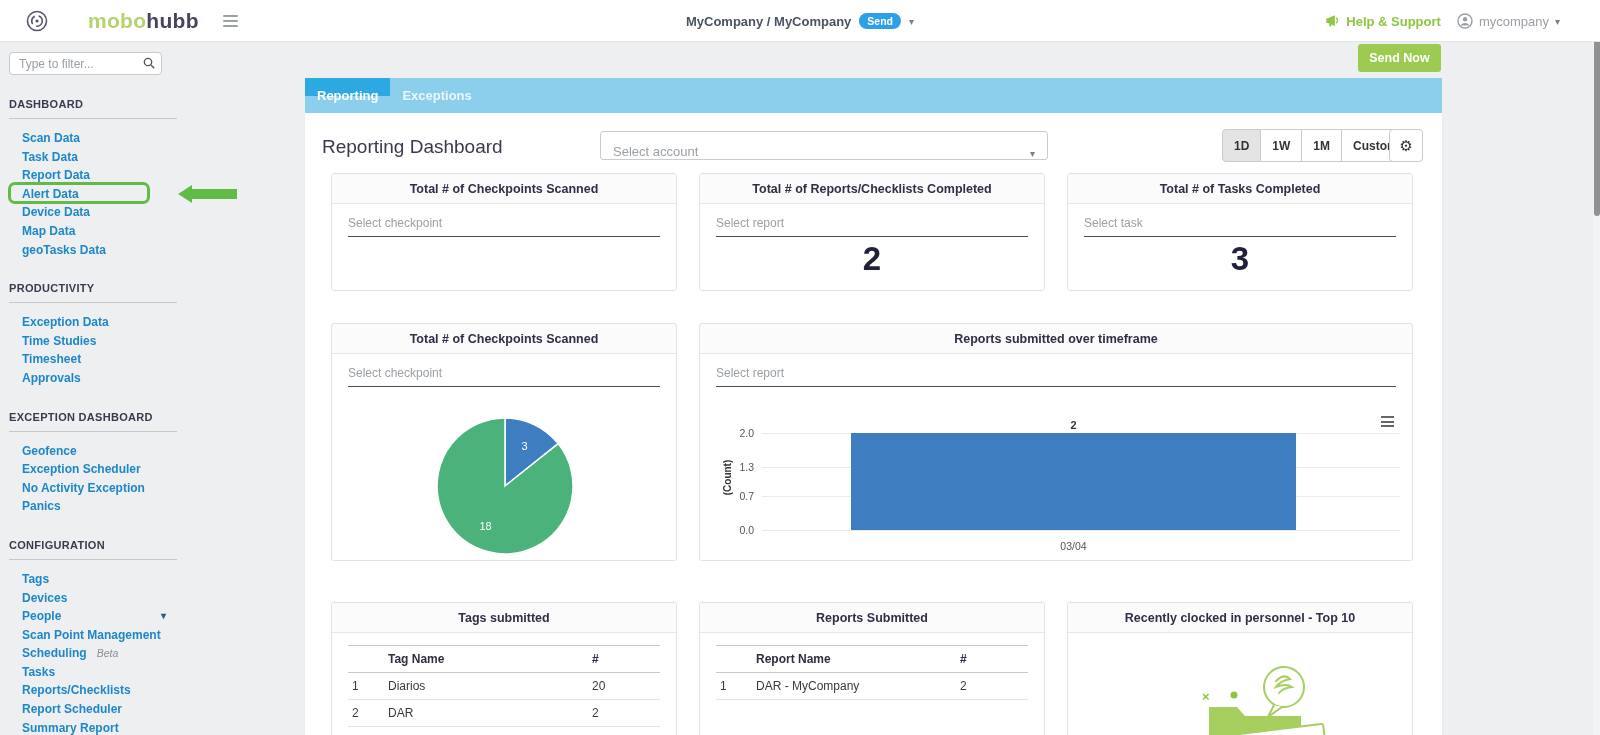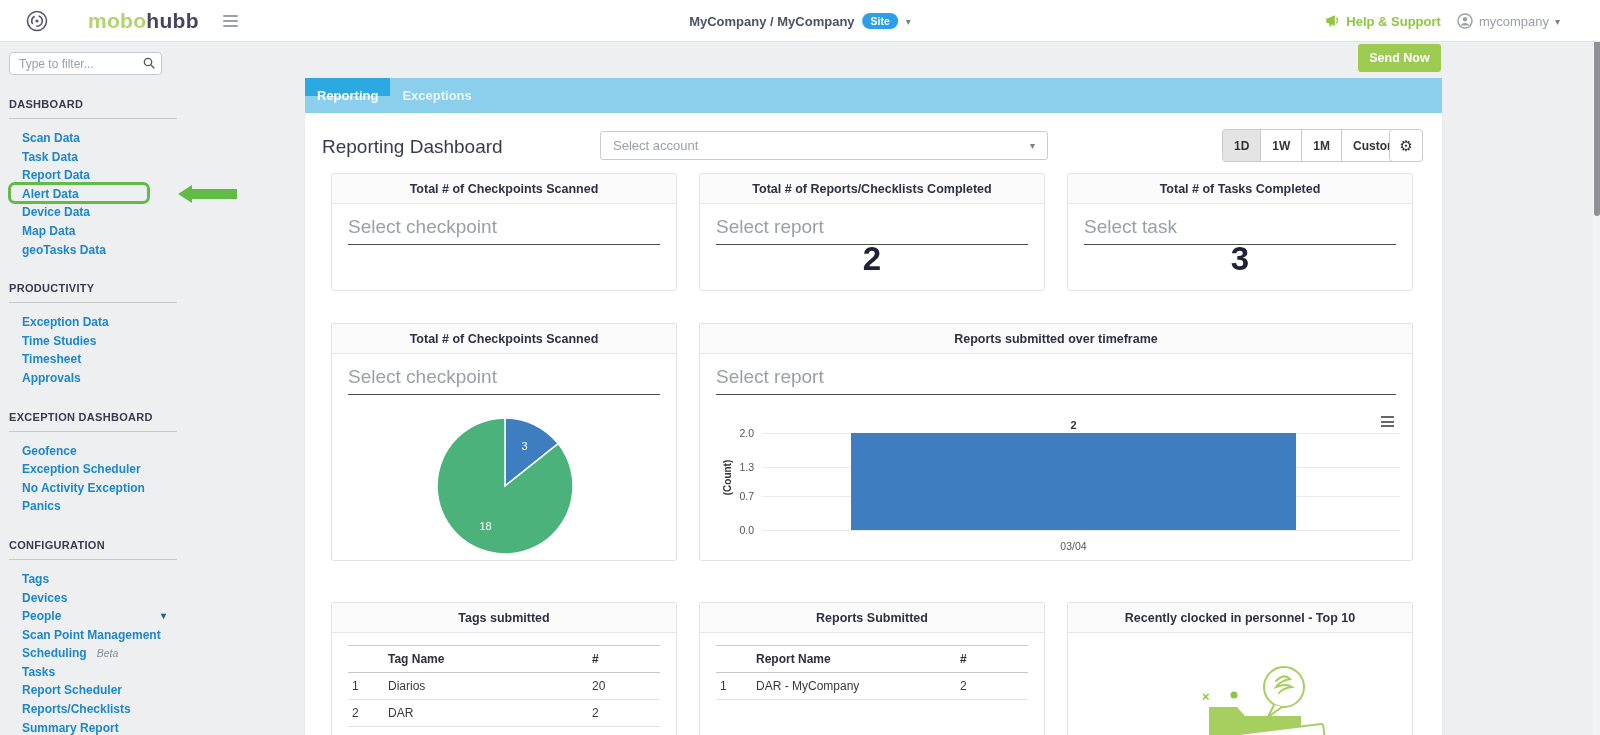--- a/index.html
+++ b/index.html
@@ -56,35 +56,35 @@
   .tabbar { position:absolute; left:305px; top:78px; width:1137px; height:35px; background:#8ccfec; display:flex; }
   .tab { height:18px; line-height:35px; padding:0 12px; font-size:13px; font-weight:700;
          color:#e9f7fd; cursor:pointer; }
   .tab.active { background:#2ba9e0; color:#fff; }
   
   .panel { position:absolute; left:305px; top:113px; width:1137px; height:622px; background:#fff;
            box-shadow:0 1px 2px rgba(0,0,0,.06); overflow:hidden; }
   .page-title { position:absolute; left:17px; top:23px; font-size:19px; color:#3a3a4e; }
   .account-select { position:absolute; left:295px; top:18px; width:448px; height:29px;
                     border:1px solid #c9cbcd; border-radius:3px; background:#fff; display:flex;
-                    align-items:center; padding:0 12px; cursor:pointer; }
+                    align-items:flex-end; padding:0 12px; cursor:pointer; }
   .account-select .ph { font-size:13px; color:#9aa0a6; flex:1; }
   .time-group { position:absolute; left:917px; top:16px; display:flex; height:27px; }
   .tbtn { border:1px solid #c9cbcd; border-left-width:0; background:#fff; font-size:12px; font-weight:700;
           color:#333; padding:0 11px; cursor:pointer; font-family:inherit; height:33px; }
   .tbtn:first-child { border-left-width:1px; border-radius:4px 0 0 4px; }
   .tbtn:last-child { border-radius:0 4px 4px 0; }
   .tbtn.active { background:#e4e4e4; }
   .gear-btn { position:absolute; left:1084px; top:16px; width:34px; height:33px; border:1px solid #c9cbcd;
               border-radius:4px; background:#fff; font-size:15px; color:#333; cursor:pointer; }
   
   .card { position:absolute; background:#fff; border:1px solid #e0e2e4; border-radius:3px; }
   .card-header { height:30px; line-height:30px; text-align:center; font-size:12.5px; font-weight:700;
                  color:#2f2f45; border-bottom:1px solid #e6e8ea; background:#fbfbfb; border-radius:3px 3px 0 0; }
-  .select-row { position:absolute; left:16px; right:16px; top:42px; font-size:19px; color:#9aa0a6;
+  .select-row { position:absolute; left:16px; right:16px; top:42px; font-size:12px; color:#9aa0a6;
                 border-bottom:1px solid #4f4f4f; padding-bottom:6px; cursor:pointer; }
   .stat-card { width:346px; height:118px; top:60px; }
   .stat-value { position:absolute; left:0; right:0; top:66px; text-align:center; font-size:33px;
                 font-weight:700; color:#21213a; }
   .chart-card { top:210px; height:238px; }
   .pie-svg { position:absolute; left:0; top:78px; width:346px; height:158px; }
   .bar-region { position:absolute; left:0; right:0; top:64px; height:172px; }
   .gridline { position:absolute; left:62px; right:12px; height:1px; background:#e9eaeb; }
   .tick-label { position:absolute; left:18px; width:36px; text-align:right; font-size:10.5px; color:#555; }
   .bar-rect { position:absolute; }
@@ -118,21 +118,21 @@
     </svg>
     <span class="logo-text"><span class="logo-mobo">mobo</span><span class="logo-hubb">hubb</span></span>
   </div>
   <div class="top-burger">
       <i></i>
       <i></i>
       <i></i>
     </div>
   <div class="company">
     <span class="company-label">MyCompany / MyCompany</span>
-    <span class="badge-site">Site</span>
+    <span class="badge-site">Send</span>
     <span class="caret">▾</span>
   </div>
   <div class="header-right">
     <div class="help">
       <svg width="15" height="14" viewBox="0 0 16 14">
         <path d="M10.5,0.8 L3.2,4.0 H1.4 V9.0 H3.2 L10.5,12.2 Z" fill="#8dc63f"></path>
         <path d="M12,3.6 A4.2,4.2 0 0 1 12,9.4" fill="none" stroke="#8dc63f" stroke-width="1.4"></path>
         <path d="M4.2,9.4 L5.2,13.2 L7.0,12.7 L6.2,9.4" fill="#8dc63f"></path>
       </svg>
       <span>Help &amp; Support</span>
@@ -190,22 +190,22 @@
       </div>
       <div class="side-section">
         <div class="side-title">CONFIGURATION</div>
         <div class="side-divider"></div>
         <div class="side-item"><span>Tags</span></div>
         <div class="side-item"><span>Devices</span></div>
         <div class="side-item"><span>People</span><span class="chev">▾</span></div>
         <div class="side-item"><span>Scan Point Management</span></div>
         <div class="side-item"><span>Scheduling</span><span class="beta">Beta</span></div>
         <div class="side-item"><span>Tasks</span></div>
+        <div class="side-item"><span>Reports/Checklists</span></div>
         <div class="side-item"><span>Report Scheduler</span></div>
-        <div class="side-item"><span>Reports/Checklists</span></div>
         <div class="side-item"><span>Summary Report</span></div>
       </div>
     </div>
 </div>
 
 <button class="send-now">Send Now</button>
 
 <div class="tabbar">
   <div class="tab active">Reporting</div>
   <div class="tab">Exceptions</div>

